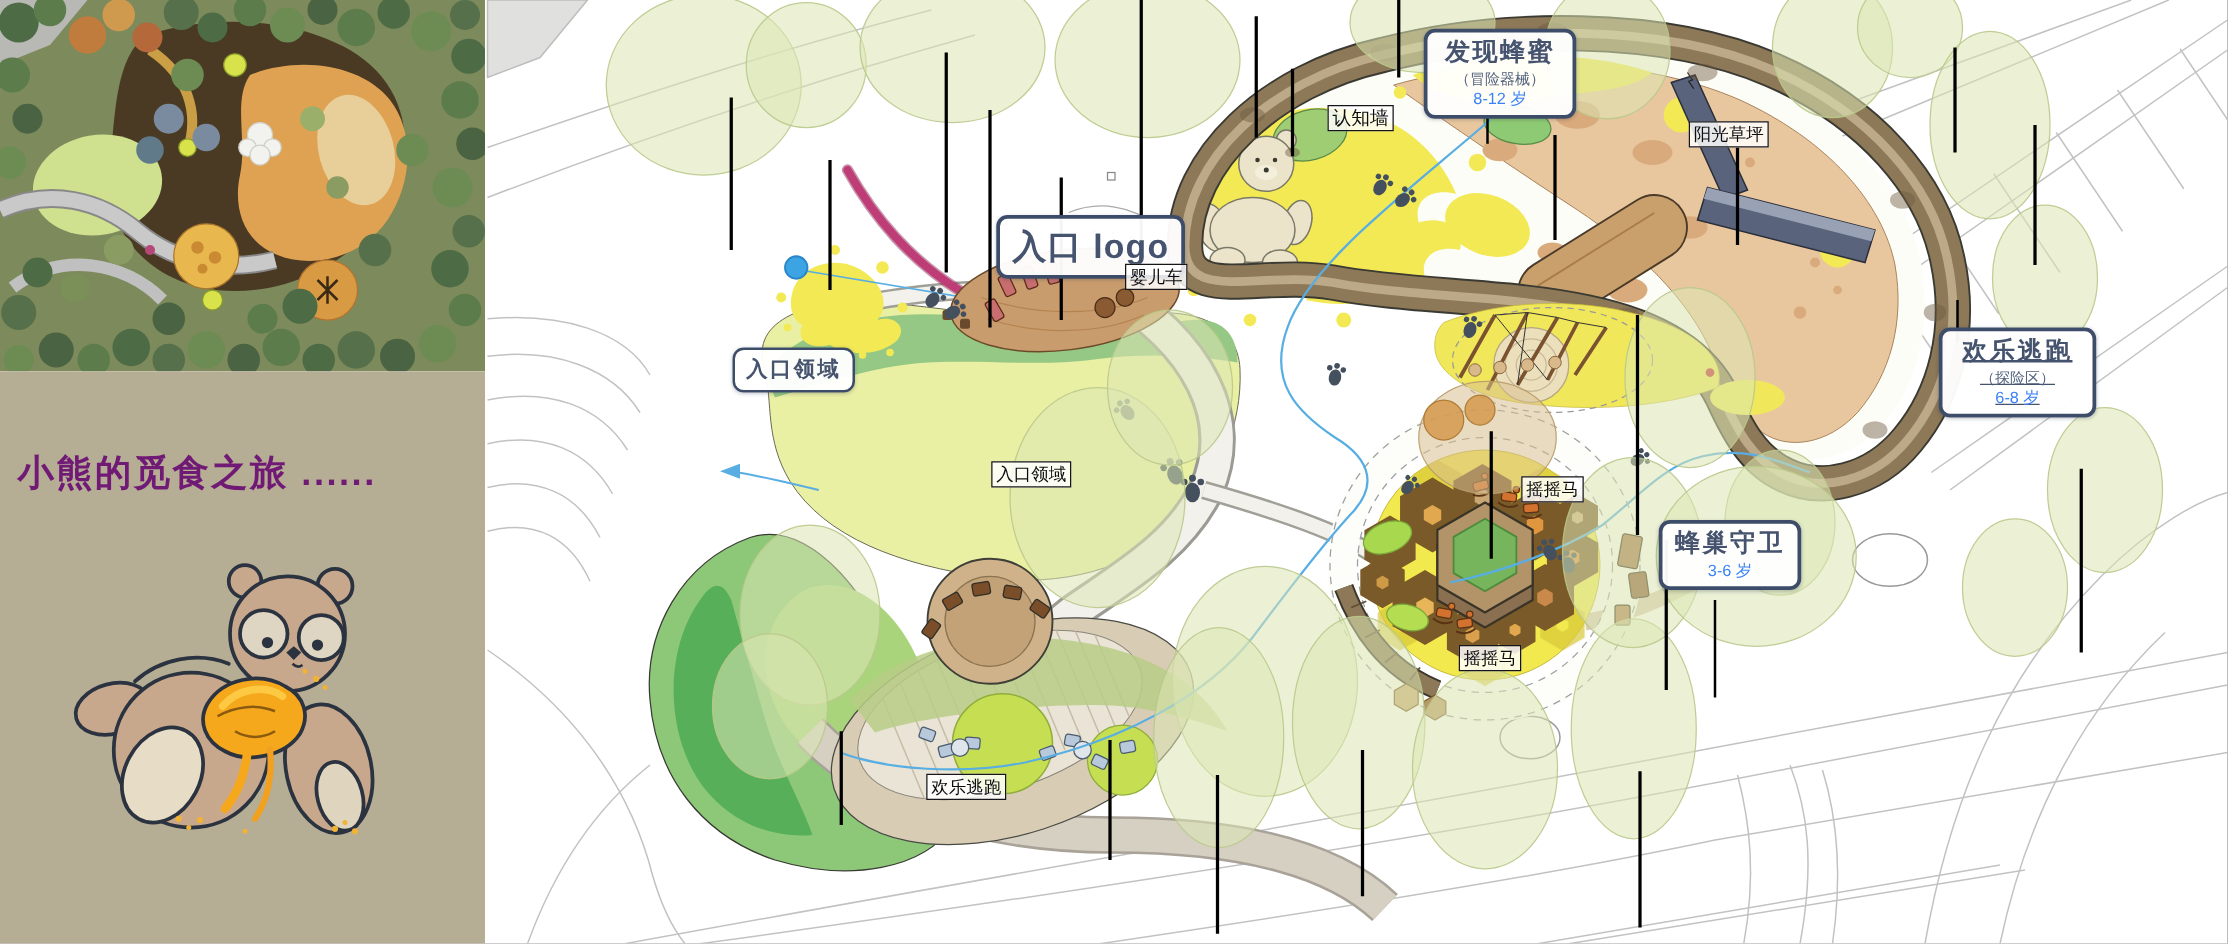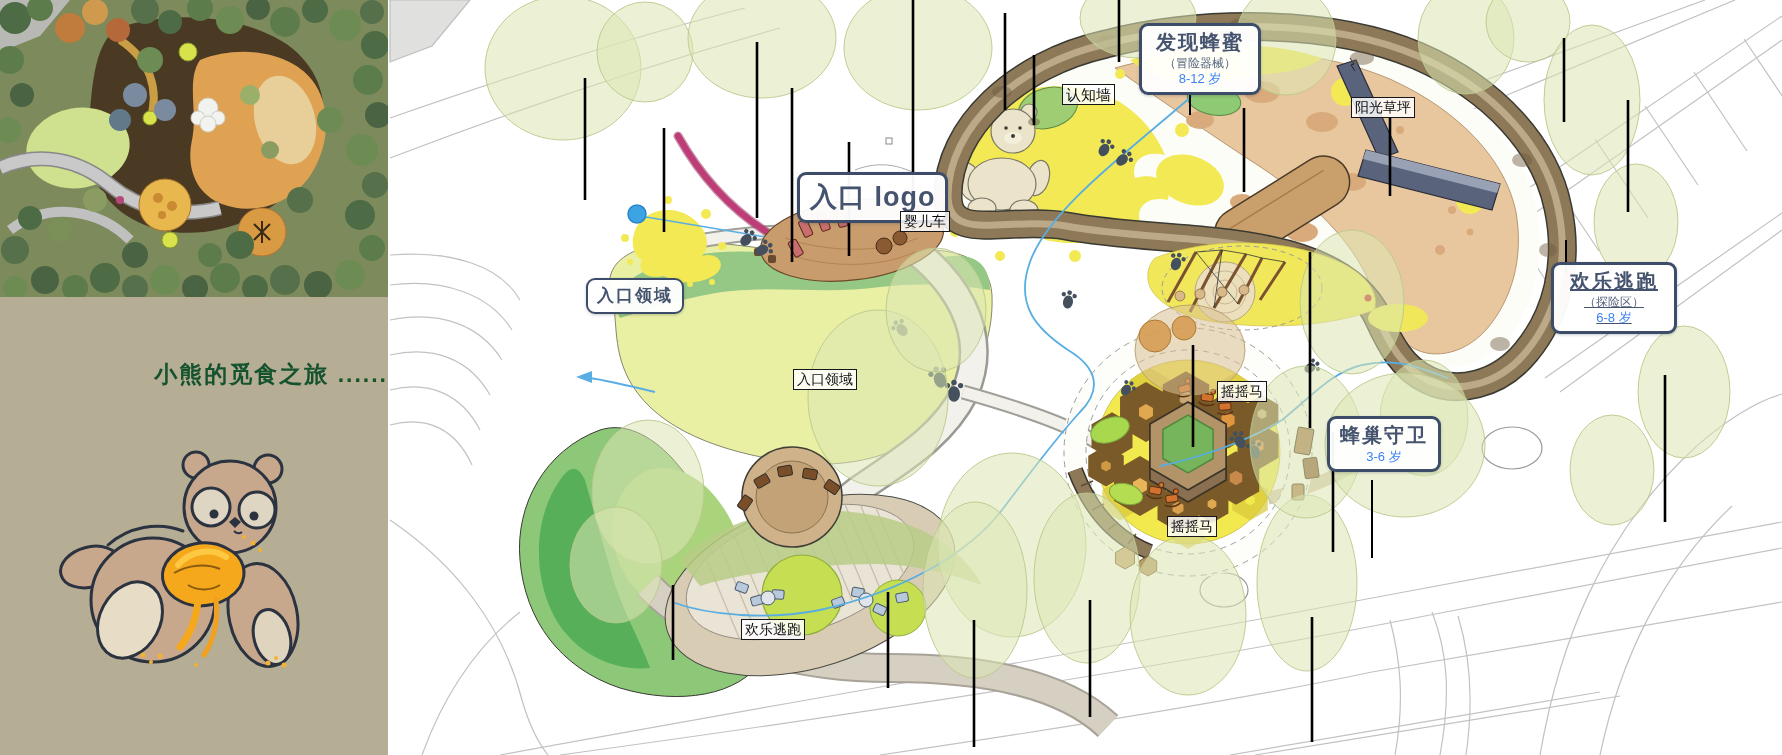--- a/index.html
+++ b/index.html
@@ -2,22 +2,22 @@
 <html style="--panel_beige: #b6ad95; --callout_border: #3d4c68; --callout_text: #45536e; --tag_border: #15151a; --tree_green: #dce6b4; --ground_yellow: #f2e955; --ring_brown: #8d7858; --lawn_green: #e9efa3; --stream_blue: #58aee3; --entrance_magenta: #bf3d76; --honey_orange: #f6a81c;"><head>
 <meta charset="utf-8">
 <style>
   html,body{margin:0;padding:0;background:#888;}
   .stage{position:relative;width:1782px;height:755px;background:#ffffff;overflow:hidden;
          font-family:"Liberation Sans","DejaVu Sans",sans-serif;}
   .site-svg{position:absolute;left:0;top:0;}
   .plan-thumb{position:absolute;left:0;top:0;width:388px;height:297px;overflow:hidden;}
   .left-panel{position:absolute;left:0;top:297px;width:388px;height:458px;
               background:var(--panel_beige,#b6ad95);}
-  .caption{position:absolute;left:0;right:0;top:62px;text-align:right;
-           font-size:23px;font-weight:bold;color:#14532d;letter-spacing:2px;padding-left:14px;}
+  .caption{position:absolute;left:0;right:0;top:62px;text-align:left;
+           font-size:29px;font-weight:bold;color:#701a75;letter-spacing:2px;padding-left:14px;}
   .bear-wrap{position:absolute;left:48px;top:118px;width:252px;height:272px;}
   .callout{position:absolute;background:rgba(255,255,255,.96);
            border:3px solid var(--callout_border,#3d4c68);border-radius:9px;
            color:var(--callout_text,#45536e);text-align:center;padding:4px 8px;line-height:1.28;
            box-shadow:0 1px 3px rgba(40,50,70,.25);white-space:nowrap;}
   .callout .t{font-size:20px;font-weight:bold;letter-spacing:2px;}
   .callout .s{font-size:12px;color:#55637e;}
   .callout .a{font-size:13px;color:#3b82f6;}
   .callout.one-line{font-size:27px;font-weight:bold;padding:5px 10px;letter-spacing:1px;}
   .callout.mid{font-size:17px;font-weight:bold;padding:5px 9px;letter-spacing:2px;border-width:2.5px;}

